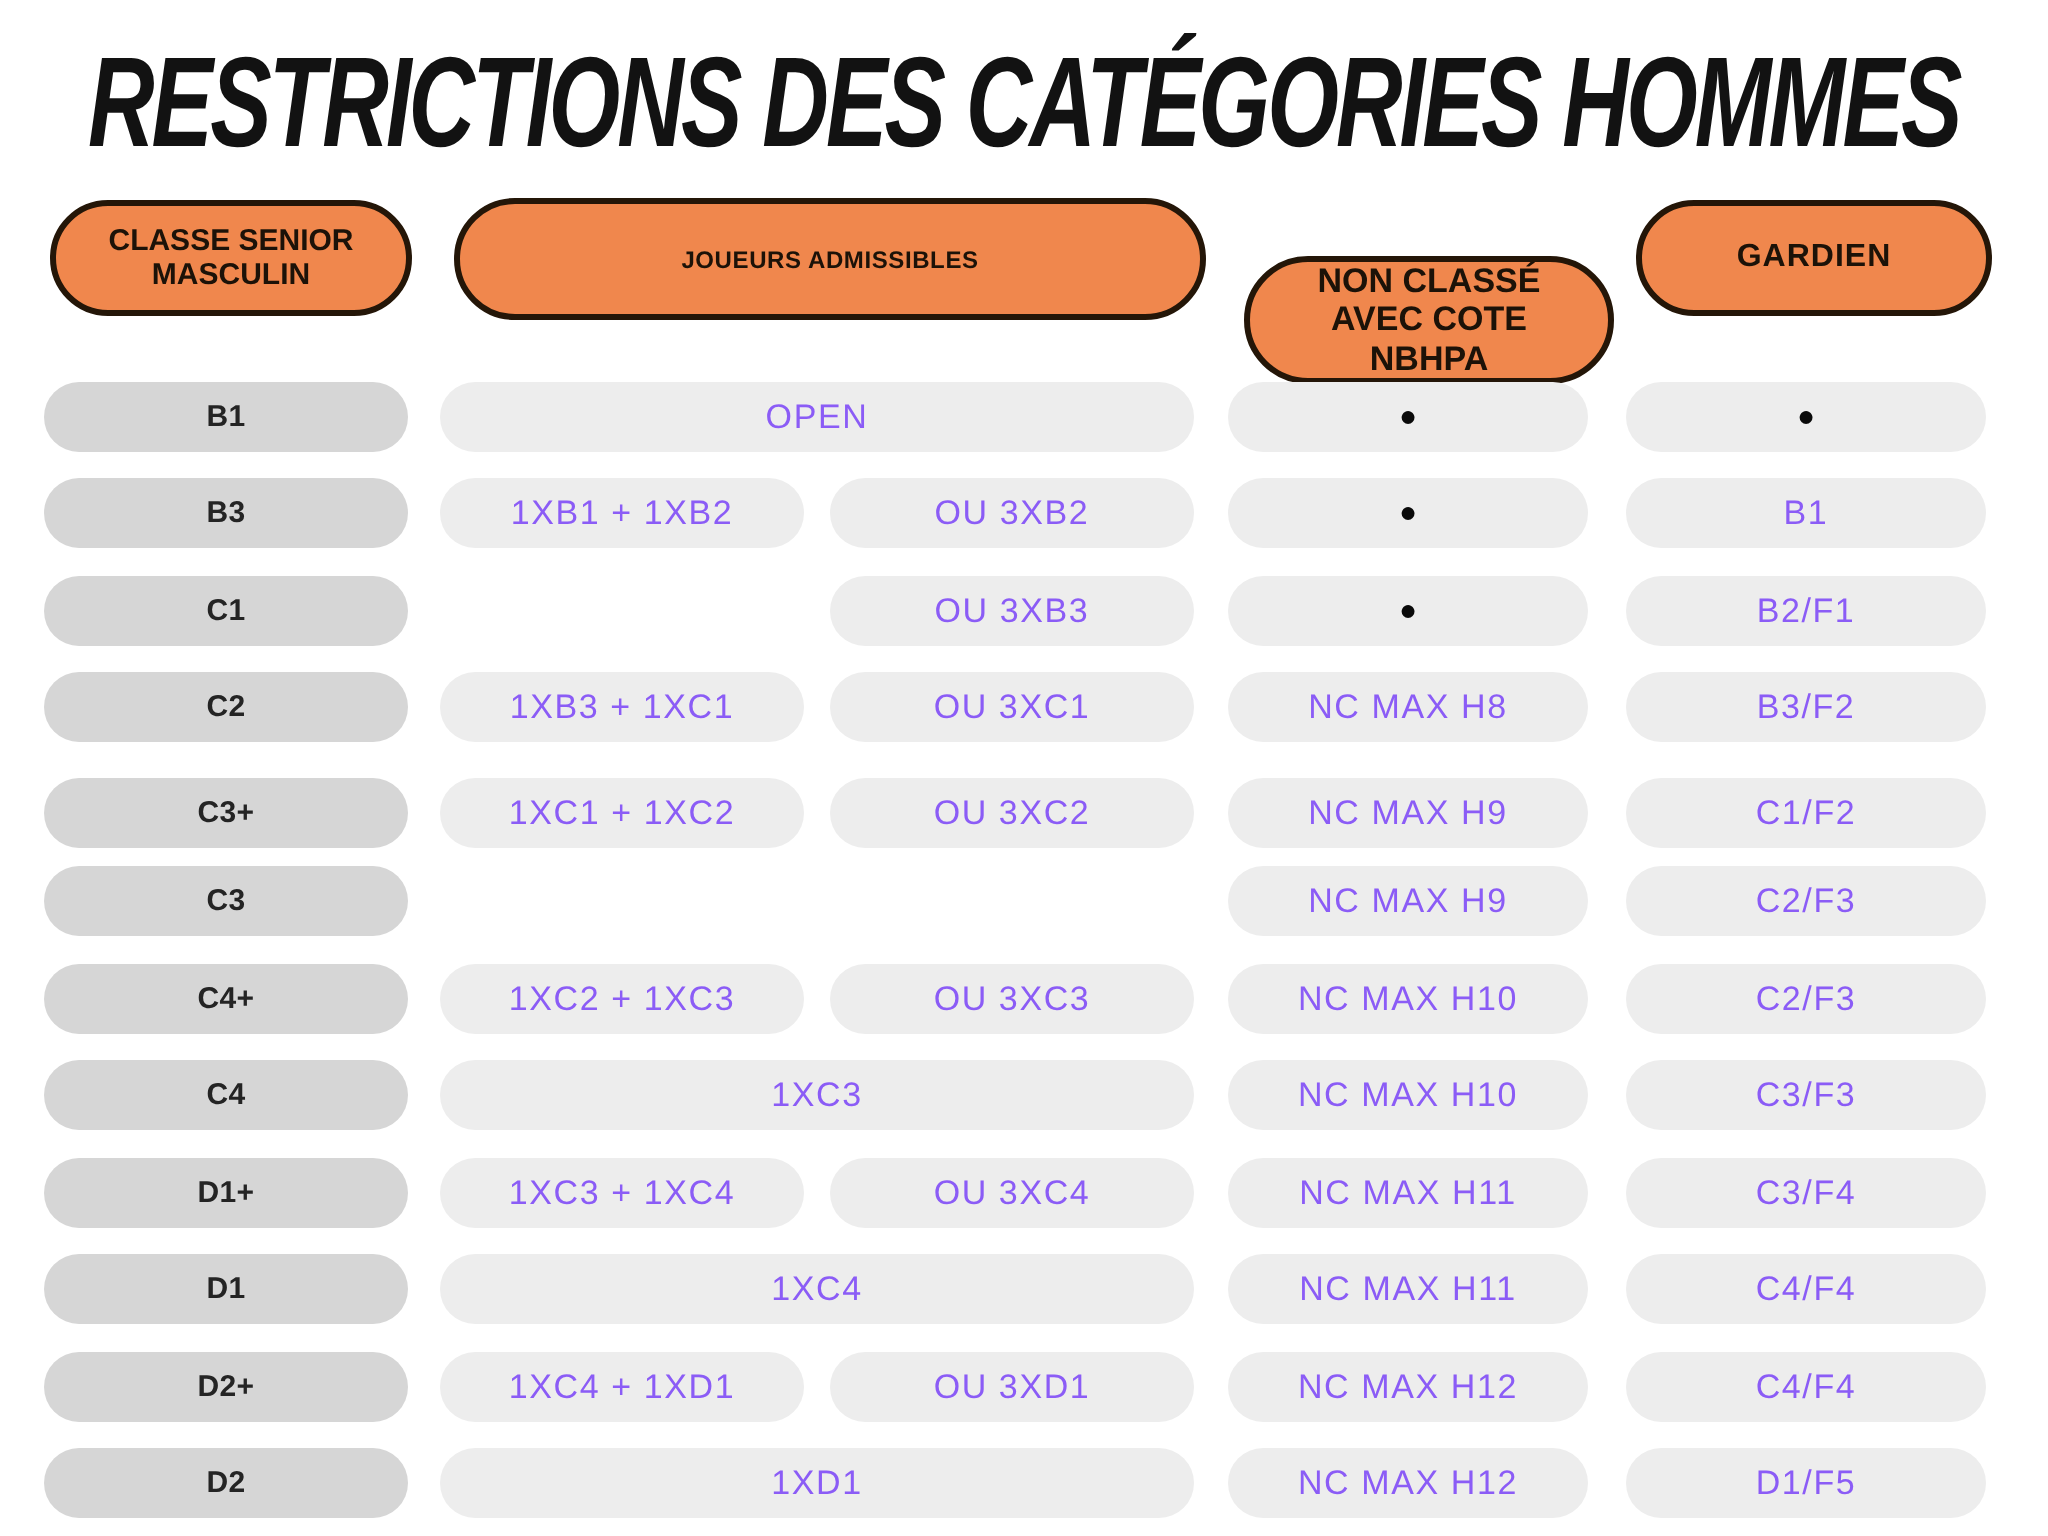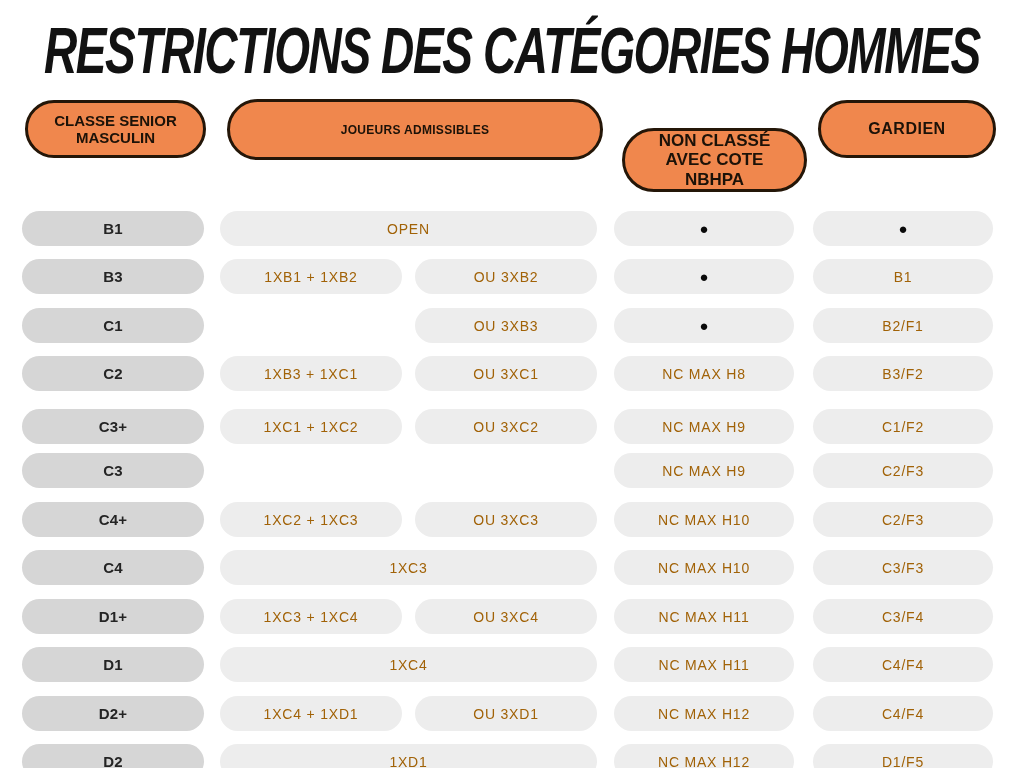--- a/index.html
+++ b/index.html
@@ -27,24 +27,24 @@
   }
   .h1 { left:25px;  top:100px; width:181px; height:58px; font-size:15px; line-height:1.15; }
   .h2 { left:227px; top:99px;  width:376px; height:61px; font-size:12px; letter-spacing:0.3px; }
   .h3 { left:622px; top:97px;  width:185px; height:64px; font-size:17px; line-height:1.12;margin-top:31px; }
   .h4 { left:818px; top:100px; width:178px; height:58px; font-size:16px; letter-spacing:0.5px; }
 
   .row { position:absolute; left:0; width:1024px; height:35px; }
   .pill {
     position:absolute; top:0; height:35px; border-radius:17.5px;
     display:flex; align-items:center; justify-content:center;
-    box-sizing:border-box; white-space:nowrap;margin-top:20px;
+    box-sizing:border-box; white-space:nowrap;
   }
   .cat  { left:22px; width:182px; background:#d6d6d6; font-weight:700; font-size:15px; color:#242424; letter-spacing:0.2px; }
-  .cell { background:#ededed; font-size:14px; color:#a16207; letter-spacing:0.8px; }
+  .cell { background:#ededed; font-size:17px; color:#8b5cf6; letter-spacing:0.8px; }
   .cellA { left:220px; width:182px; }
   .cellB { left:415px; width:182px; }
   .cellW { left:220px; width:377px; }
   .c3   { left:614px; width:180px; }
   .c4   { left:813px; width:180px; }
   .dot  { font-size:15px; color:#0a0a0a; letter-spacing:0; }
 </style>
 </head>
 <body>
 

